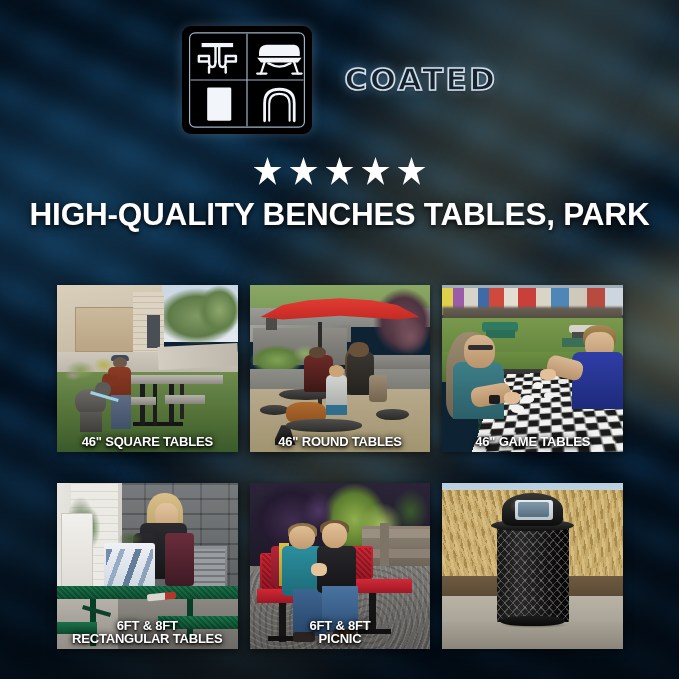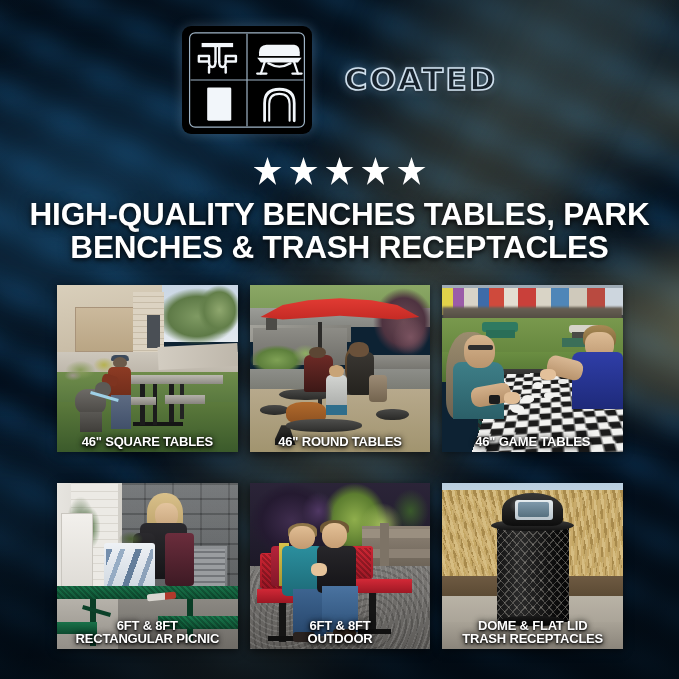--- a/index.html
+++ b/index.html
@@ -483,21 +483,20 @@
     <div class="stars">
       <span class="star"></span>
       <span class="star"></span>
       <span class="star"></span>
       <span class="star"></span>
       <span class="star"></span>
     </div>
 
     <div class="headline">
       <span class="hl-line">HIGH-QUALITY BENCHES TABLES, PARK</span>
-      <span class="hl-line">BENCHES &amp; TRASH RECEPTACLES</span>
     </div>
 
     <div class="grid">
 
       <div class="tile">
         <div class="photo">
           <div class="p1-sky"></div>
             <div class="p1-trees"></div>
             <div class="p1-tree2"></div>
           <div class="p1-bldg"></div>
@@ -637,21 +636,21 @@
             <div class="p4-legx"></div>
           <div class="p4-ttop"></div>
             <div class="p4-ttopm"></div>
           <div class="p4-knife"></div>
           <div class="p4-bench"></div>
             <div class="p4-benchm"></div>
             <div class="p4-benchL"></div>
         </div>
         <div class="caption">
           <span class="cap-l">6FT &amp; 8FT</span>
-          <span class="cap-l">RECTANGULAR PICNIC</span>
+          <span class="cap-l">RECTANGULAR TABLES</span>
         </div>
       </div>
 
       <div class="tile">
         <div class="photo">
           <div class="p5-dark"></div>
           <div class="p5-bushG"></div>
             <div class="p5-bushG2"></div>
             <div class="p5-bushD"></div>
           <div class="p5-grape"></div>
@@ -681,21 +680,21 @@
             <div class="p5-b1shoe"></div>
           <div class="p5-b2body"></div>
             <div class="p5-b2hair"></div>
             <div class="p5-b2head"></div>
           <div class="p5-b2hand"></div>
             <div class="p5-b2leg"></div>
             <div class="p5-b2shoe"></div>
         </div>
         <div class="caption">
           <span class="cap-l">6FT &amp; 8FT</span>
-          <span class="cap-l">OUTDOOR</span>
+          <span class="cap-l">PICNIC</span>
         </div>
       </div>
 
       <div class="tile">
         <div class="photo">
           <div class="p6-sky"></div>
           <div class="p6-grass"></div>
             <div class="p6-grass2"></div>
           <div class="p6-grassL"></div>
             <div class="p6-grassR"></div>
@@ -705,21 +704,17 @@
           <div class="p6-shadow"></div>
           <div class="p6-body"></div>
             <div class="p6-mesh"></div>
           <div class="p6-base"></div>
           <div class="p6-rim"></div>
           <div class="p6-dome"></div>
             <div class="p6-domeHi"></div>
           <div class="p6-opening"></div>
             <div class="p6-openIn"></div>
         </div>
-        <div class="caption">
-          <span class="cap-l">DOME &amp; FLAT LID</span>
-          <span class="cap-l">TRASH RECEPTACLES</span>
-        </div>
       </div>
 
     </div>
   </div>
 </div>
 
 </body></html>

